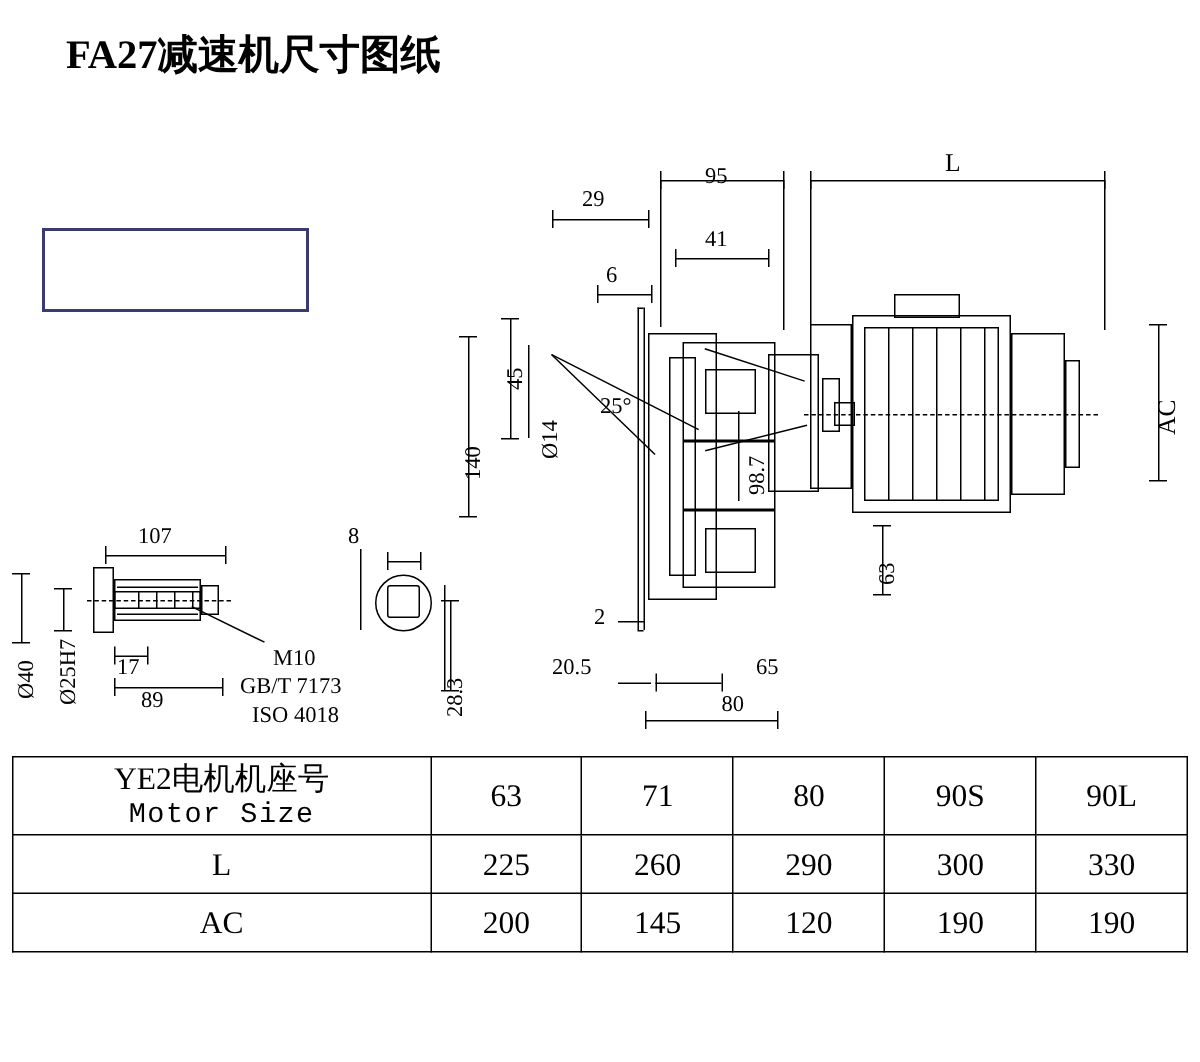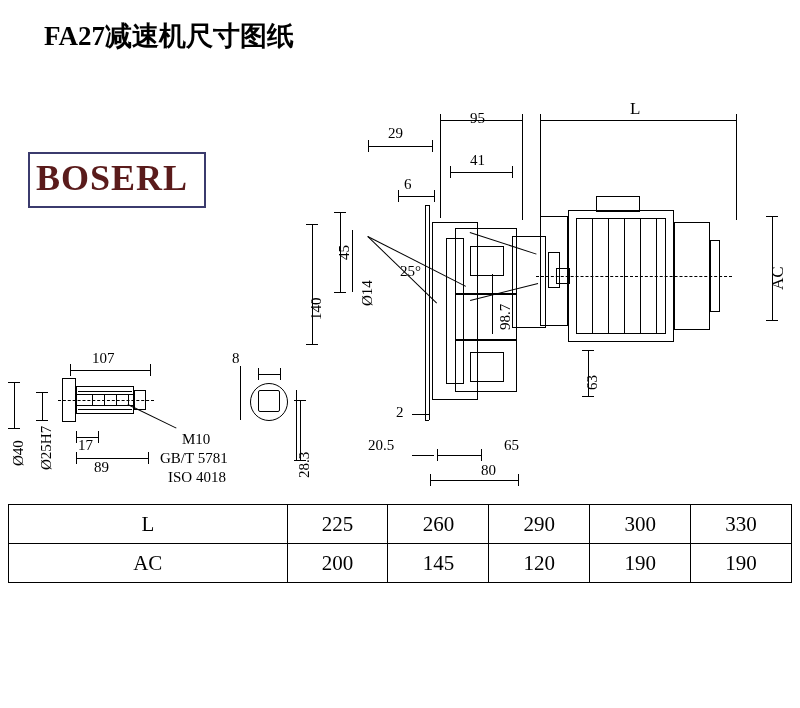--- a/index.html
+++ b/index.html
@@ -70,21 +70,20 @@
   .rot90{transform:rotate(-90deg);transform-origin:left top;}
 </style>
 </head>
 <body>
 
 <div id="root">
 
   <div class="title">FA27减速机尺寸图纸</div>
 
   <div class="logo-box"></div>
-  <div class="logo-text">BOSERL</div>
 
   <div>
 
     <div class="rect" style="left:432px;top:222px;width:46px;height:178px;"></div>
     <div class="rect" style="left:446px;top:238px;width:18px;height:146px;"></div>
 
     <div class="ln v1" style="left:425px;top:205px;height:215px;"></div>
     <div class="ln v1" style="left:429px;top:205px;height:215px;"></div>
     <div class="ln h1" style="left:425px;top:205px;width:4px;"></div>
     <div class="ln h1" style="left:425px;top:420px;width:4px;"></div>
@@ -239,38 +238,49 @@
     <div class="ln h1" style="left:8px;top:428px;width:12px;"></div>
     <div class="dimv rot90" style="left:10px;top:466px;">Ø40</div>
 
     <div class="ln v1" style="left:42px;top:392px;height:28px;"></div>
     <div class="ln h1" style="left:36px;top:392px;width:12px;"></div>
     <div class="ln h1" style="left:36px;top:420px;width:12px;"></div>
     <div class="dimv rot90" style="left:38px;top:470px;">Ø25H7</div>
 
     <div class="ln" style="left:128px;top:404px;width:54px;height:1px;transform:rotate(26deg);transform-origin:left top;"></div>
     <div class="ann" style="left:182px;top:431px;">M10</div>
-    <div class="ann" style="left:160px;top:450px;">GB/T 5781</div>
+    <div class="ann" style="left:160px;top:450px;">GB/T 7173</div>
     <div class="ann" style="left:168px;top:469px;">ISO 4018</div>
   </div>
 
   <div>
     <div class="circ" style="left:250px;top:383px;width:38px;height:38px;"></div>
     <div class="rect" style="left:258px;top:390px;width:22px;height:22px;border-radius:2px;"></div>
 
     <div class="ln h1" style="left:258px;top:374px;width:22px;"></div>
     <div class="ln v1" style="left:258px;top:368px;height:12px;"></div>
     <div class="ln v1" style="left:280px;top:368px;height:12px;"></div>
     <div class="dim" style="left:232px;top:350px;">8</div>
     <div class="ln v1" style="left:240px;top:366px;height:54px;"></div>
     <div class="ln v1" style="left:296px;top:390px;height:70px;"></div>
   </div>
 
   <table class="tbl">
     <tbody>
+      <tr>
+        <td class="lbl two-line">
+          <div class="cn">YE2电机机座号</div>
+          <div class="mono">Motor Size</div>
+        </td>
+        <td class="val">63</td>
+        <td class="val">71</td>
+        <td class="val">80</td>
+        <td class="val">90S</td>
+        <td class="val">90L</td>
+      </tr>
       <tr>
         <td class="lbl">L</td>
         <td class="val">225</td>
         <td class="val">260</td>
         <td class="val">290</td>
         <td class="val">300</td>
         <td class="val">330</td>
       </tr>
       <tr>
         <td class="lbl">AC</td>

